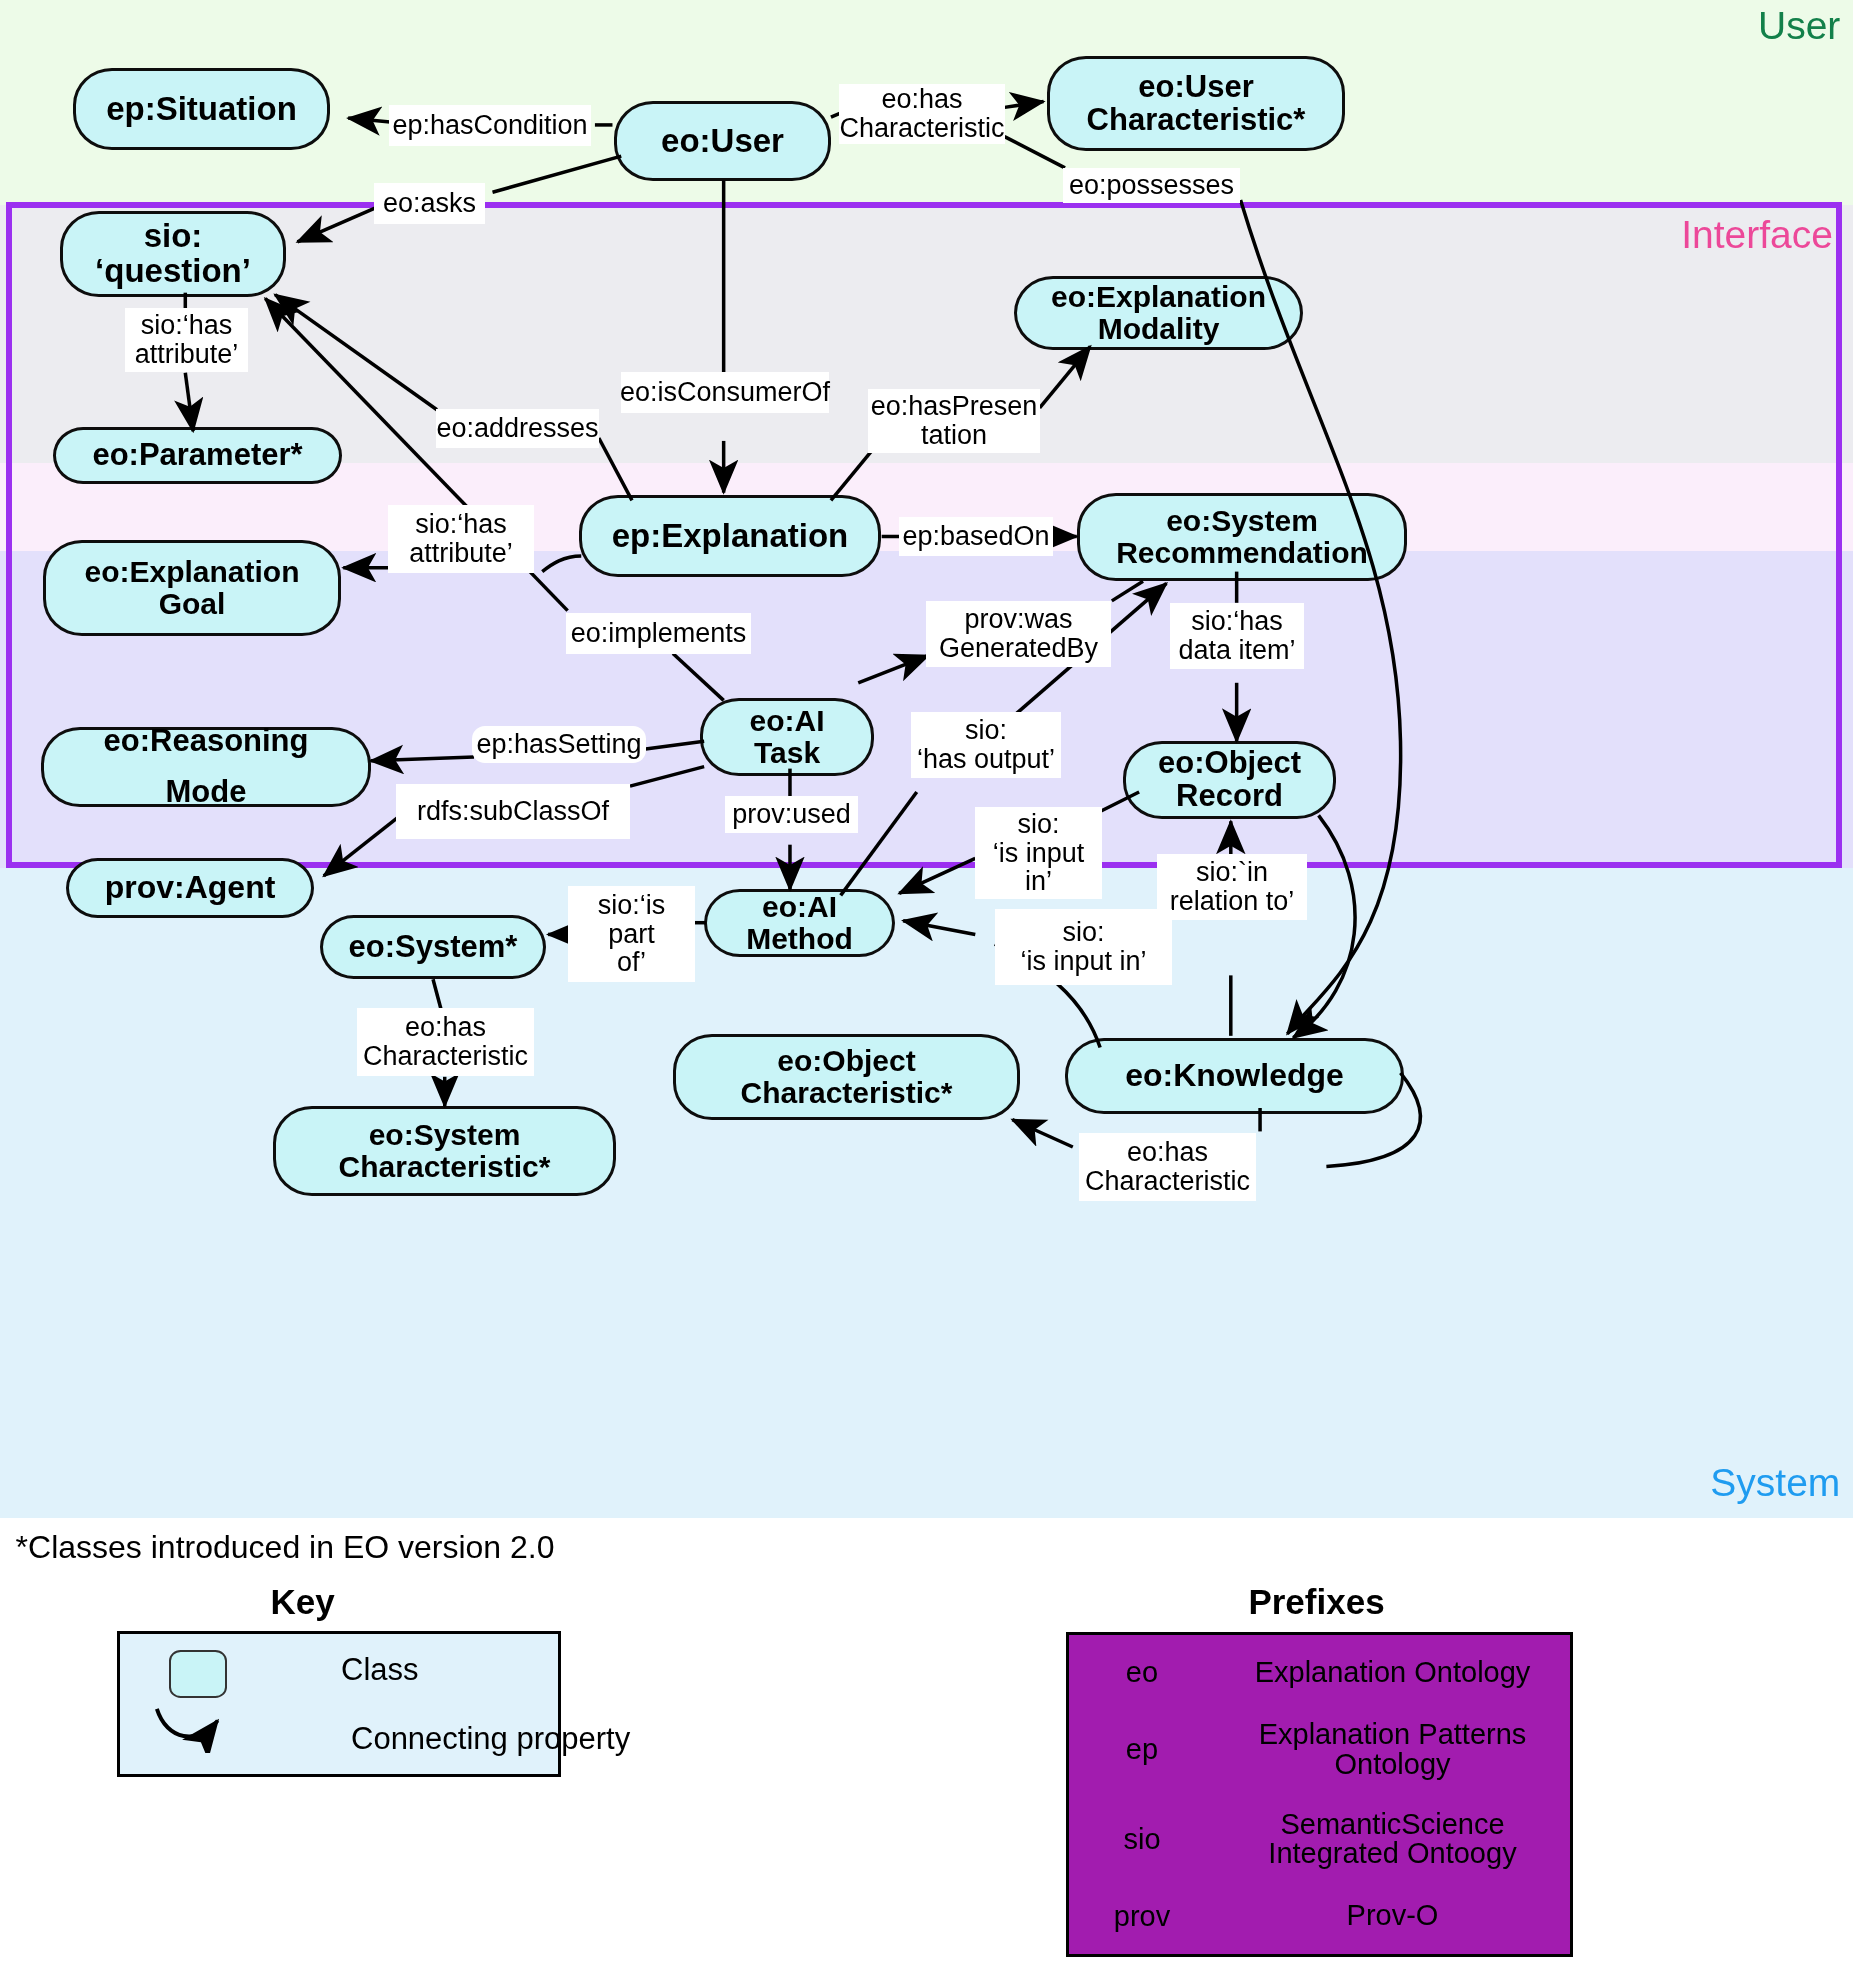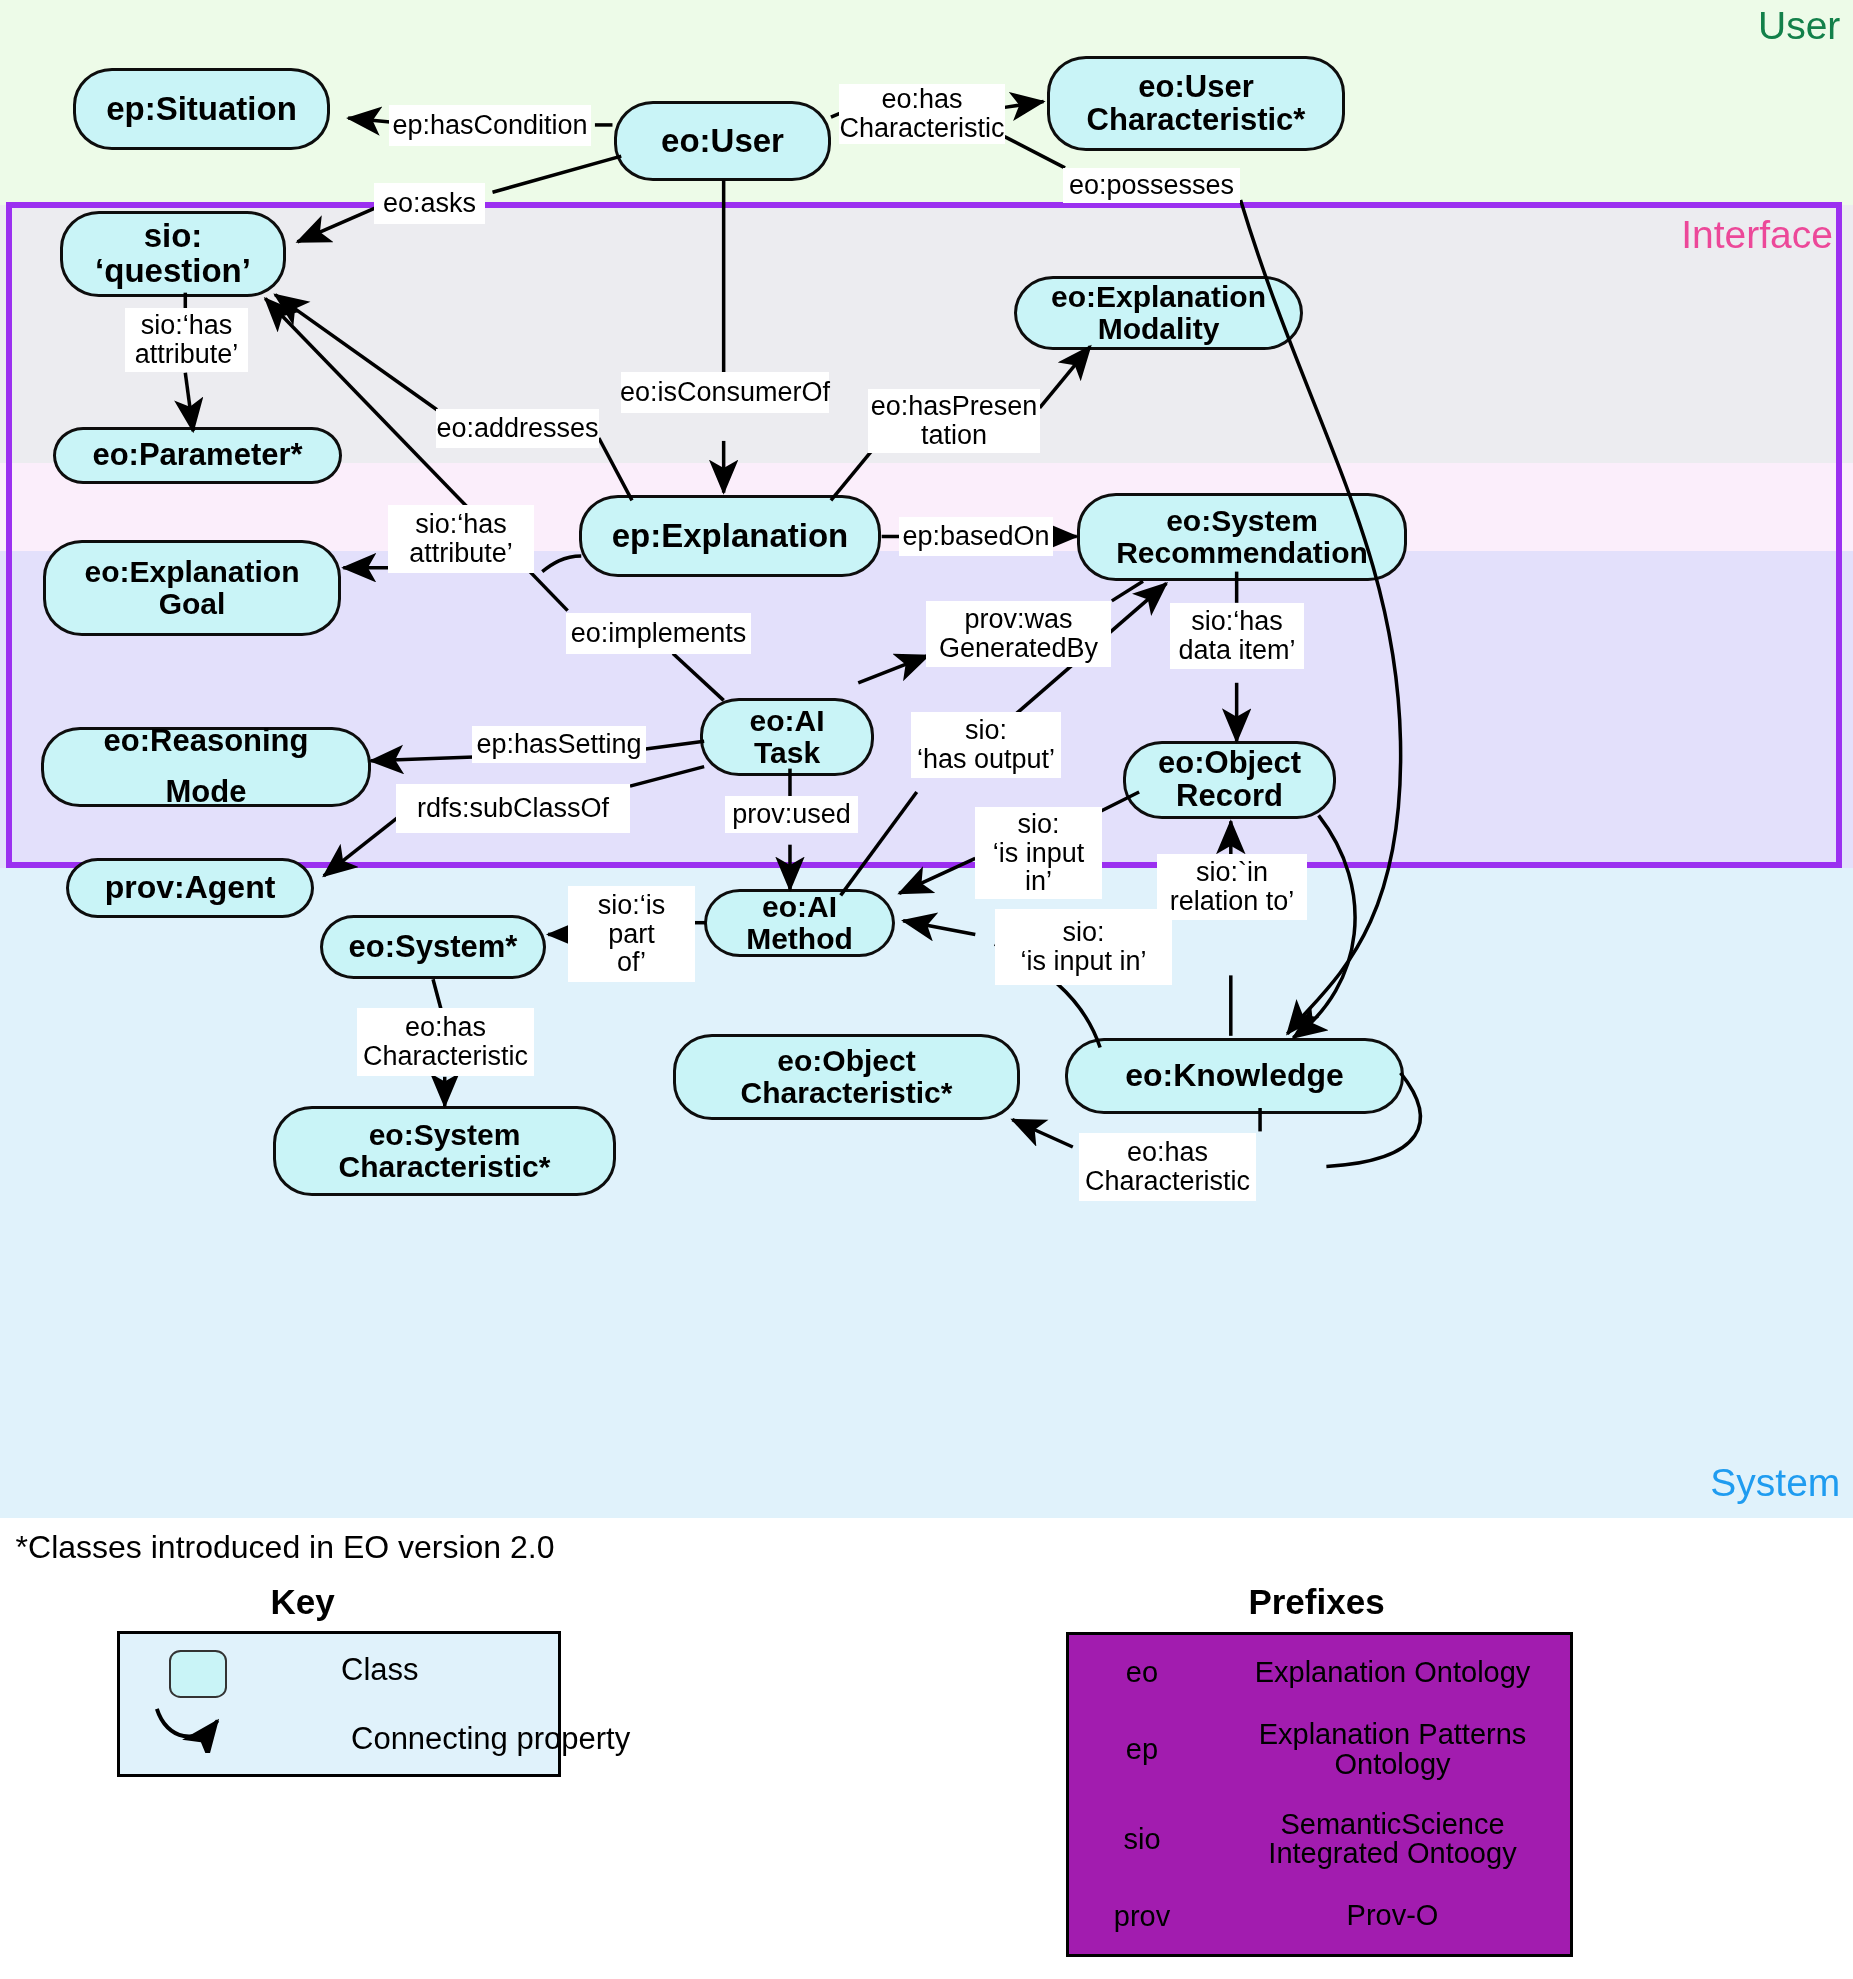--- a/index.html
+++ b/index.html
@@ -295,25 +295,25 @@
   <div class="plabel" style="left:926px;top:601px;width:185px;height:66px;flex-direction:column;">
     <span>prov:was</span>
     <span>GeneratedBy</span>
   </div>
 
   <div class="plabel" style="left:1170px;top:603px;width:134px;height:66px;flex-direction:column;">
     <span>sio:‘has</span>
     <span>data item’</span>
   </div>
 
-  <div class="plabel" style="left:472px;top:726px;width:174px;height:37px;">
+  <div class="plabel" style="left:472px;top:726px;width:174px;height:37px;border-radius:13px;">
     <span>ep:hasSetting</span>
   </div>
 
-  <div class="plabel" style="left:396px;top:784px;width:234px;height:49px;text-align:right;">
+  <div class="plabel" style="left:396px;top:784px;width:234px;height:55px;text-align:right;">
     <span>rdfs:subClassOf</span>
   </div>
 
   <div class="plabel" style="left:725px;top:796px;width:133px;height:37px;">
     <span>prov:used</span>
   </div>
 
   <div class="plabel" style="left:911px;top:712px;width:150px;height:66px;flex-direction:column;">
     <span>sio:</span>
     <span>‘has output’</span>

